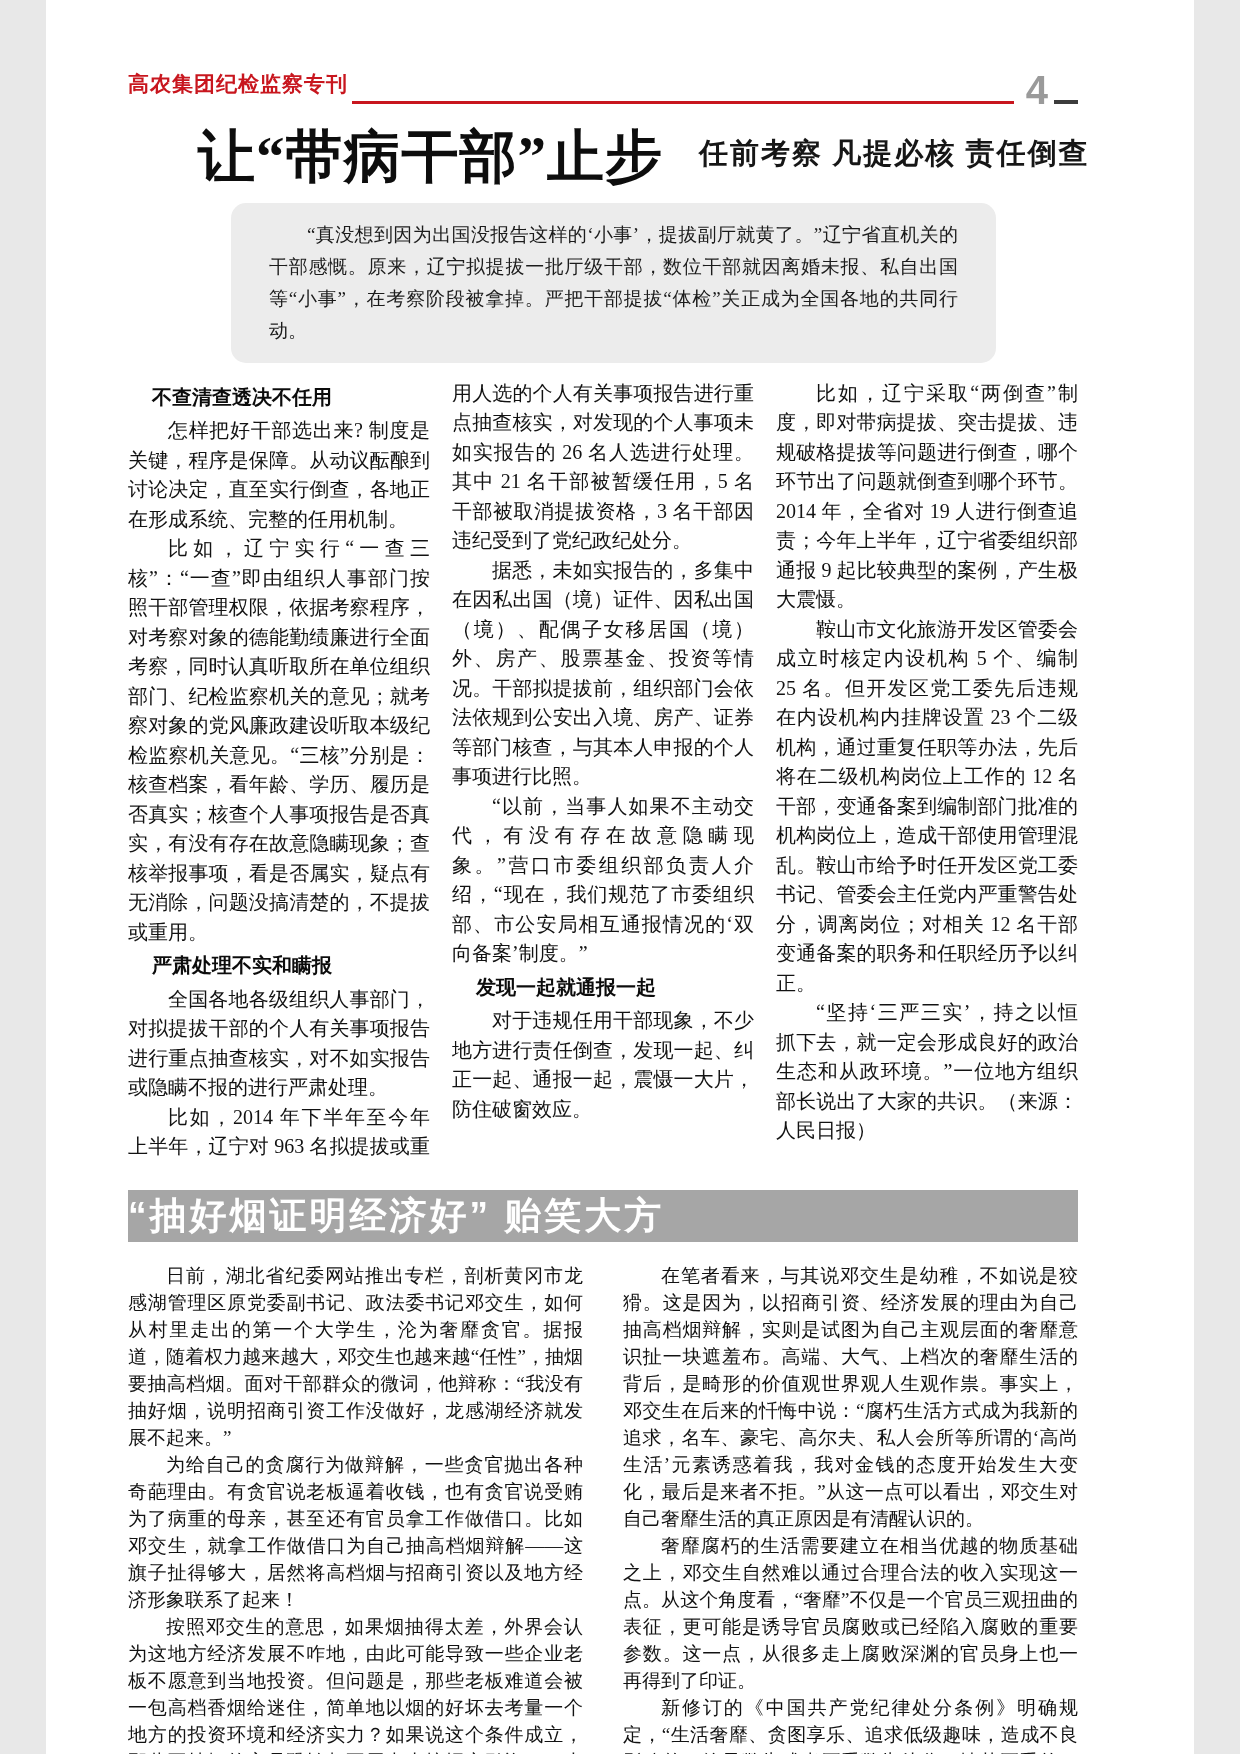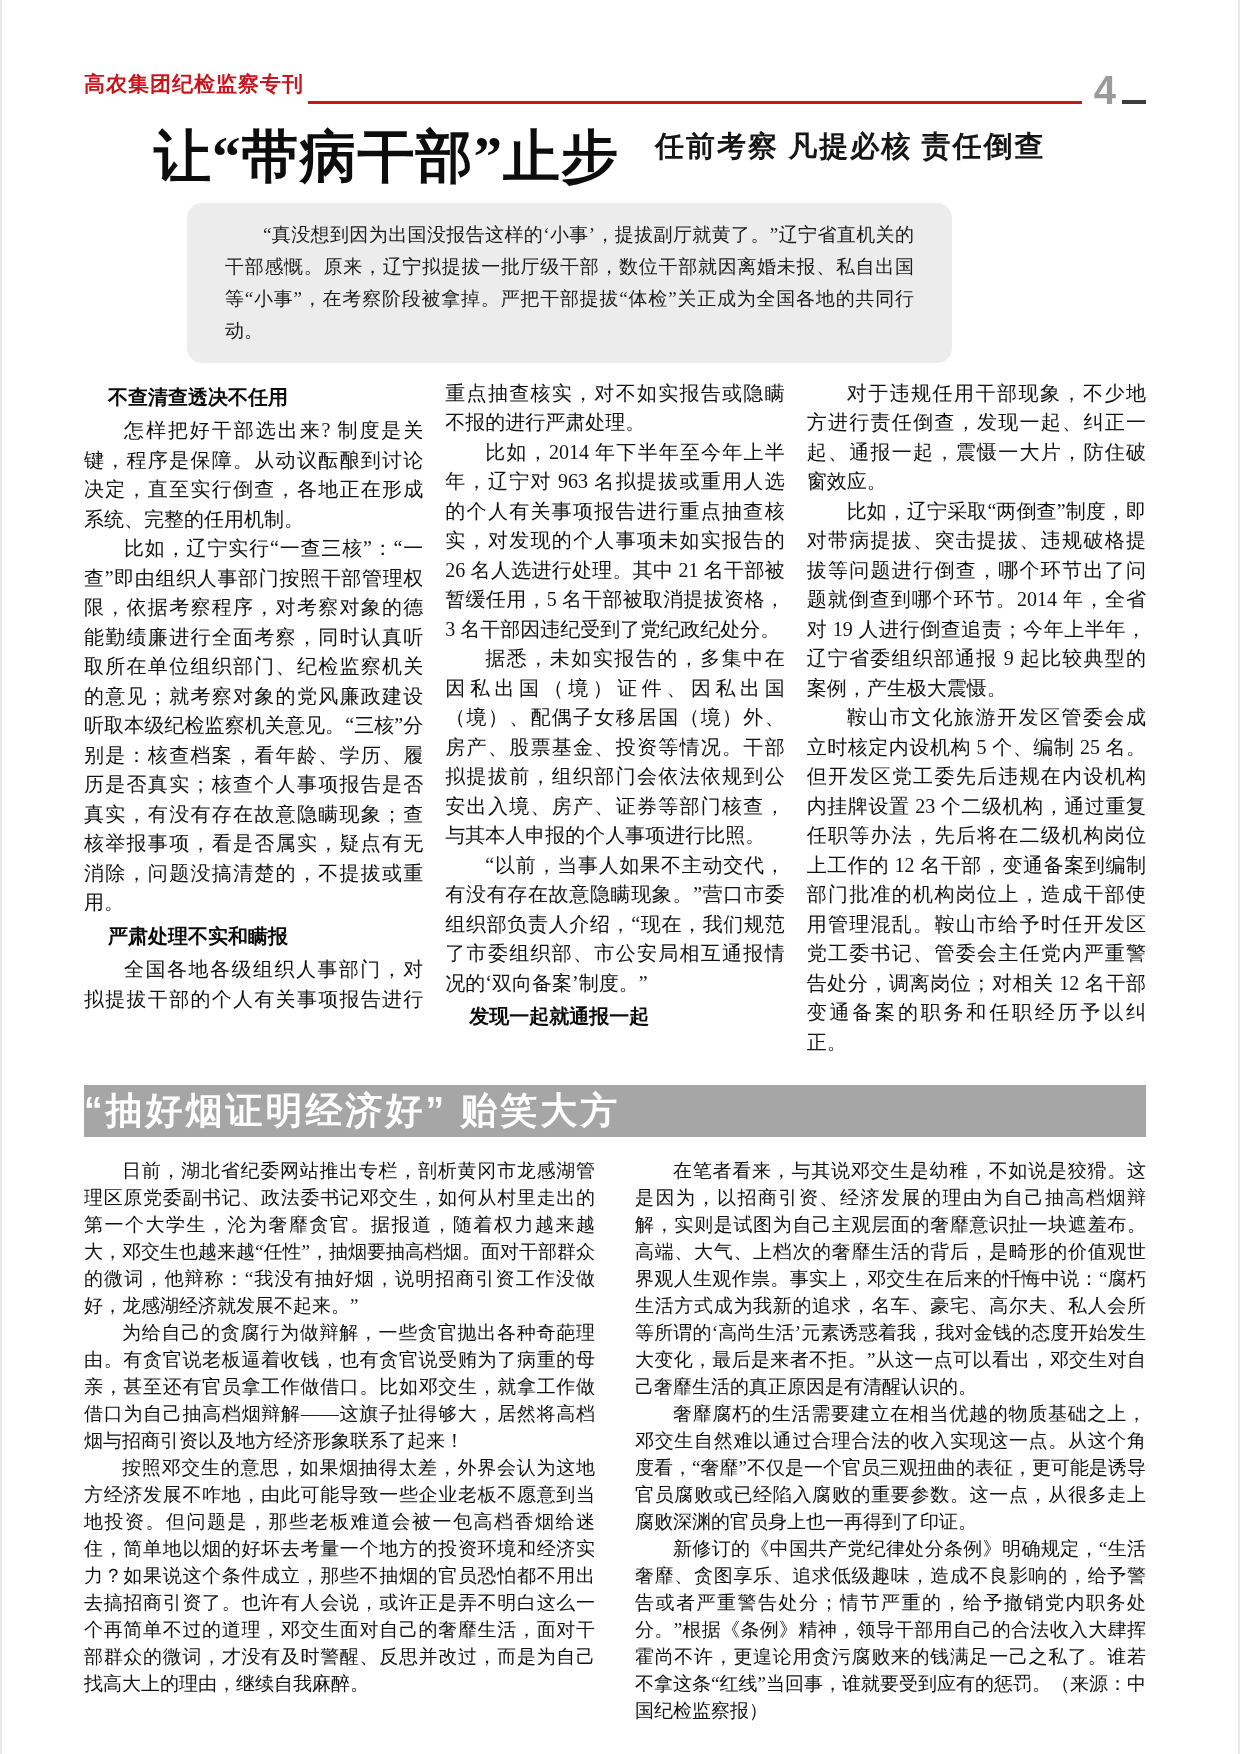--- a/index.html
+++ b/index.html
@@ -1,22 +1,22 @@
 <!DOCTYPE html>
 <html style="--masthead-red: #c8161e; --page-number-gray: #9a9a9a; --lead-bg: #ececec; --banner-gray: #a6a6a6;"><head>
 <meta charset="utf-8">
 <style>
   html,body { margin:0; padding:0; background:#e8e8e8; }
   .page {
     position:relative;
-    width:1236px; height:1754px;
+    width:1148px; height:1754px;
     margin:0 auto;
     background:#ffffff;
     box-sizing:border-box;
-    padding:70px 92px 0 82px;
+    padding:70px 116px 0 82px;
     font-family:"Liberation Serif", serif;
     color:#121212;
     overflow:hidden;
   }
 
   
   .masthead { display:flex; align-items:flex-end; }
   .masthead-title {
     font-family:"Liberation Sans", sans-serif;
     font-weight:bold; font-size:21px; letter-spacing:1px;
@@ -26,21 +26,21 @@
   .masthead-rule { flex:1; height:3px; background:var(--masthead-red,#c8161e); margin:0 8px 3px 4px; }
   .page-number {
     font-family:"Liberation Sans", sans-serif;
     font-weight:bold; font-size:40px; line-height:0.85;
     color:var(--page-number-gray,#9a9a9a);
     padding:0 4px 0 4px;
   }
   .page-number-stub { width:24px; height:4px; background:#3c3c3c; margin:0 0 3px 2px; }
 
   
-  .article1-header { display:flex; align-items:flex-start; gap:36px; margin:20px 0 0 70px; }
+  .article1-header { display:flex; align-items:center; gap:36px; margin:20px 0 0 70px; }
   .headline {
     margin:0; font-size:57px; line-height:1.05; font-weight:bold;
     letter-spacing:1px; white-space:nowrap; color:#0d0d0d;
   }
   .kicker {
     margin:0 0 5px 0; font-size:29px; font-weight:bold; letter-spacing:2px;
     white-space:nowrap; color:#161616;
   }
 
   
@@ -107,20 +107,21 @@
     <p class="para">比如，辽宁实行“一查三核”：“一查”即由组织人事部门按照干部管理权限，依据考察程序，对考察对象的德能勤绩廉进行全面考察，同时认真听取所在单位组织部门、纪检监察机关的意见；就考察对象的党风廉政建设听取本级纪检监察机关意见。“三核”分别是：核查档案，看年龄、学历、履历是否真实；核查个人事项报告是否真实，有没有存在故意隐瞒现象；查核举报事项，看是否属实，疑点有无消除，问题没搞清楚的，不提拔或重用。</p>
     <h3 class="subhead">严肃处理不实和瞒报</h3>
     <p class="para">全国各地各级组织人事部门，对拟提拔干部的个人有关事项报告进行重点抽查核实，对不如实报告或隐瞒不报的进行严肃处理。</p>
     <p class="para">比如，2014 年下半年至今年上半年，辽宁对 963 名拟提拔或重用人选的个人有关事项报告进行重点抽查核实，对发现的个人事项未如实报告的 26 名人选进行处理。其中 21 名干部被暂缓任用，5 名干部被取消提拔资格，3 名干部因违纪受到了党纪政纪处分。</p>
     <p class="para">据悉，未如实报告的，多集中在因私出国（境）证件、因私出国（境）、配偶子女移居国（境）外、房产、股票基金、投资等情况。干部拟提拔前，组织部门会依法依规到公安出入境、房产、证券等部门核查，与其本人申报的个人事项进行比照。</p>
     <p class="para">“以前，当事人如果不主动交代，有没有存在故意隐瞒现象。”营口市委组织部负责人介绍，“现在，我们规范了市委组织部、市公安局相互通报情况的‘双向备案’制度。”</p>
     <h3 class="subhead">发现一起就通报一起</h3>
     <p class="para">对于违规任用干部现象，不少地方进行责任倒查，发现一起、纠正一起、通报一起，震慑一大片，防住破窗效应。</p>
     <p class="para">比如，辽宁采取“两倒查”制度，即对带病提拔、突击提拔、违规破格提拔等问题进行倒查，哪个环节出了问题就倒查到哪个环节。2014 年，全省对 19 人进行倒查追责；今年上半年，辽宁省委组织部通报 9 起比较典型的案例，产生极大震慑。</p>
     <p class="para">鞍山市文化旅游开发区管委会成立时核定内设机构 5 个、编制 25 名。但开发区党工委先后违规在内设机构内挂牌设置 23 个二级机构，通过重复任职等办法，先后将在二级机构岗位上工作的 12 名干部，变通备案到编制部门批准的机构岗位上，造成干部使用管理混乱。鞍山市给予时任开发区党工委书记、管委会主任党内严重警告处分，调离岗位；对相关 12 名干部变通备案的职务和任职经历予以纠正。</p>
+    <p class="para">“坚持‘三严三实’，持之以恒抓下去，就一定会形成良好的政治生态和从政环境。”一位地方组织部长说出了大家的共识。（来源：人民日报）</p>
   </div>
 
   <div class="banner">“抽好烟证明经济好” 贻笑大方</div>
 
   <div class="article2-body">
     <p class="para">日前，湖北省纪委网站推出专栏，剖析黄冈市龙感湖管理区原党委副书记、政法委书记邓交生，如何从村里走出的第一个大学生，沦为奢靡贪官。据报道，随着权力越来越大，邓交生也越来越“任性”，抽烟要抽高档烟。面对干部群众的微词，他辩称：“我没有抽好烟，说明招商引资工作没做好，龙感湖经济就发展不起来。”</p>
     <p class="para">为给自己的贪腐行为做辩解，一些贪官抛出各种奇葩理由。有贪官说老板逼着收钱，也有贪官说受贿为了病重的母亲，甚至还有官员拿工作做借口。比如邓交生，就拿工作做借口为自己抽高档烟辩解——这旗子扯得够大，居然将高档烟与招商引资以及地方经济形象联系了起来！</p>
     <p class="para">按照邓交生的意思，如果烟抽得太差，外界会认为这地方经济发展不咋地，由此可能导致一些企业老板不愿意到当地投资。但问题是，那些老板难道会被一包高档香烟给迷住，简单地以烟的好坏去考量一个地方的投资环境和经济实力？如果说这个条件成立，那些不抽烟的官员恐怕都不用出去搞招商引资了。也许有人会说，或许正是弄不明白这么一个再简单不过的道理，邓交生面对自己的奢靡生活，面对干部群众的微词，才没有及时警醒、反思并改过，而是为自己找高大上的理由，继续自我麻醉。</p>
     <p class="para">在笔者看来，与其说邓交生是幼稚，不如说是狡猾。这是因为，以招商引资、经济发展的理由为自己抽高档烟辩解，实则是试图为自己主观层面的奢靡意识扯一块遮羞布。高端、大气、上档次的奢靡生活的背后，是畸形的价值观世界观人生观作祟。事实上，邓交生在后来的忏悔中说：“腐朽生活方式成为我新的追求，名车、豪宅、高尔夫、私人会所等所谓的‘高尚生活’元素诱惑着我，我对金钱的态度开始发生大变化，最后是来者不拒。”从这一点可以看出，邓交生对自己奢靡生活的真正原因是有清醒认识的。</p>
     <p class="para">奢靡腐朽的生活需要建立在相当优越的物质基础之上，邓交生自然难以通过合理合法的收入实现这一点。从这个角度看，“奢靡”不仅是一个官员三观扭曲的表征，更可能是诱导官员腐败或已经陷入腐败的重要参数。这一点，从很多走上腐败深渊的官员身上也一再得到了印证。</p>

